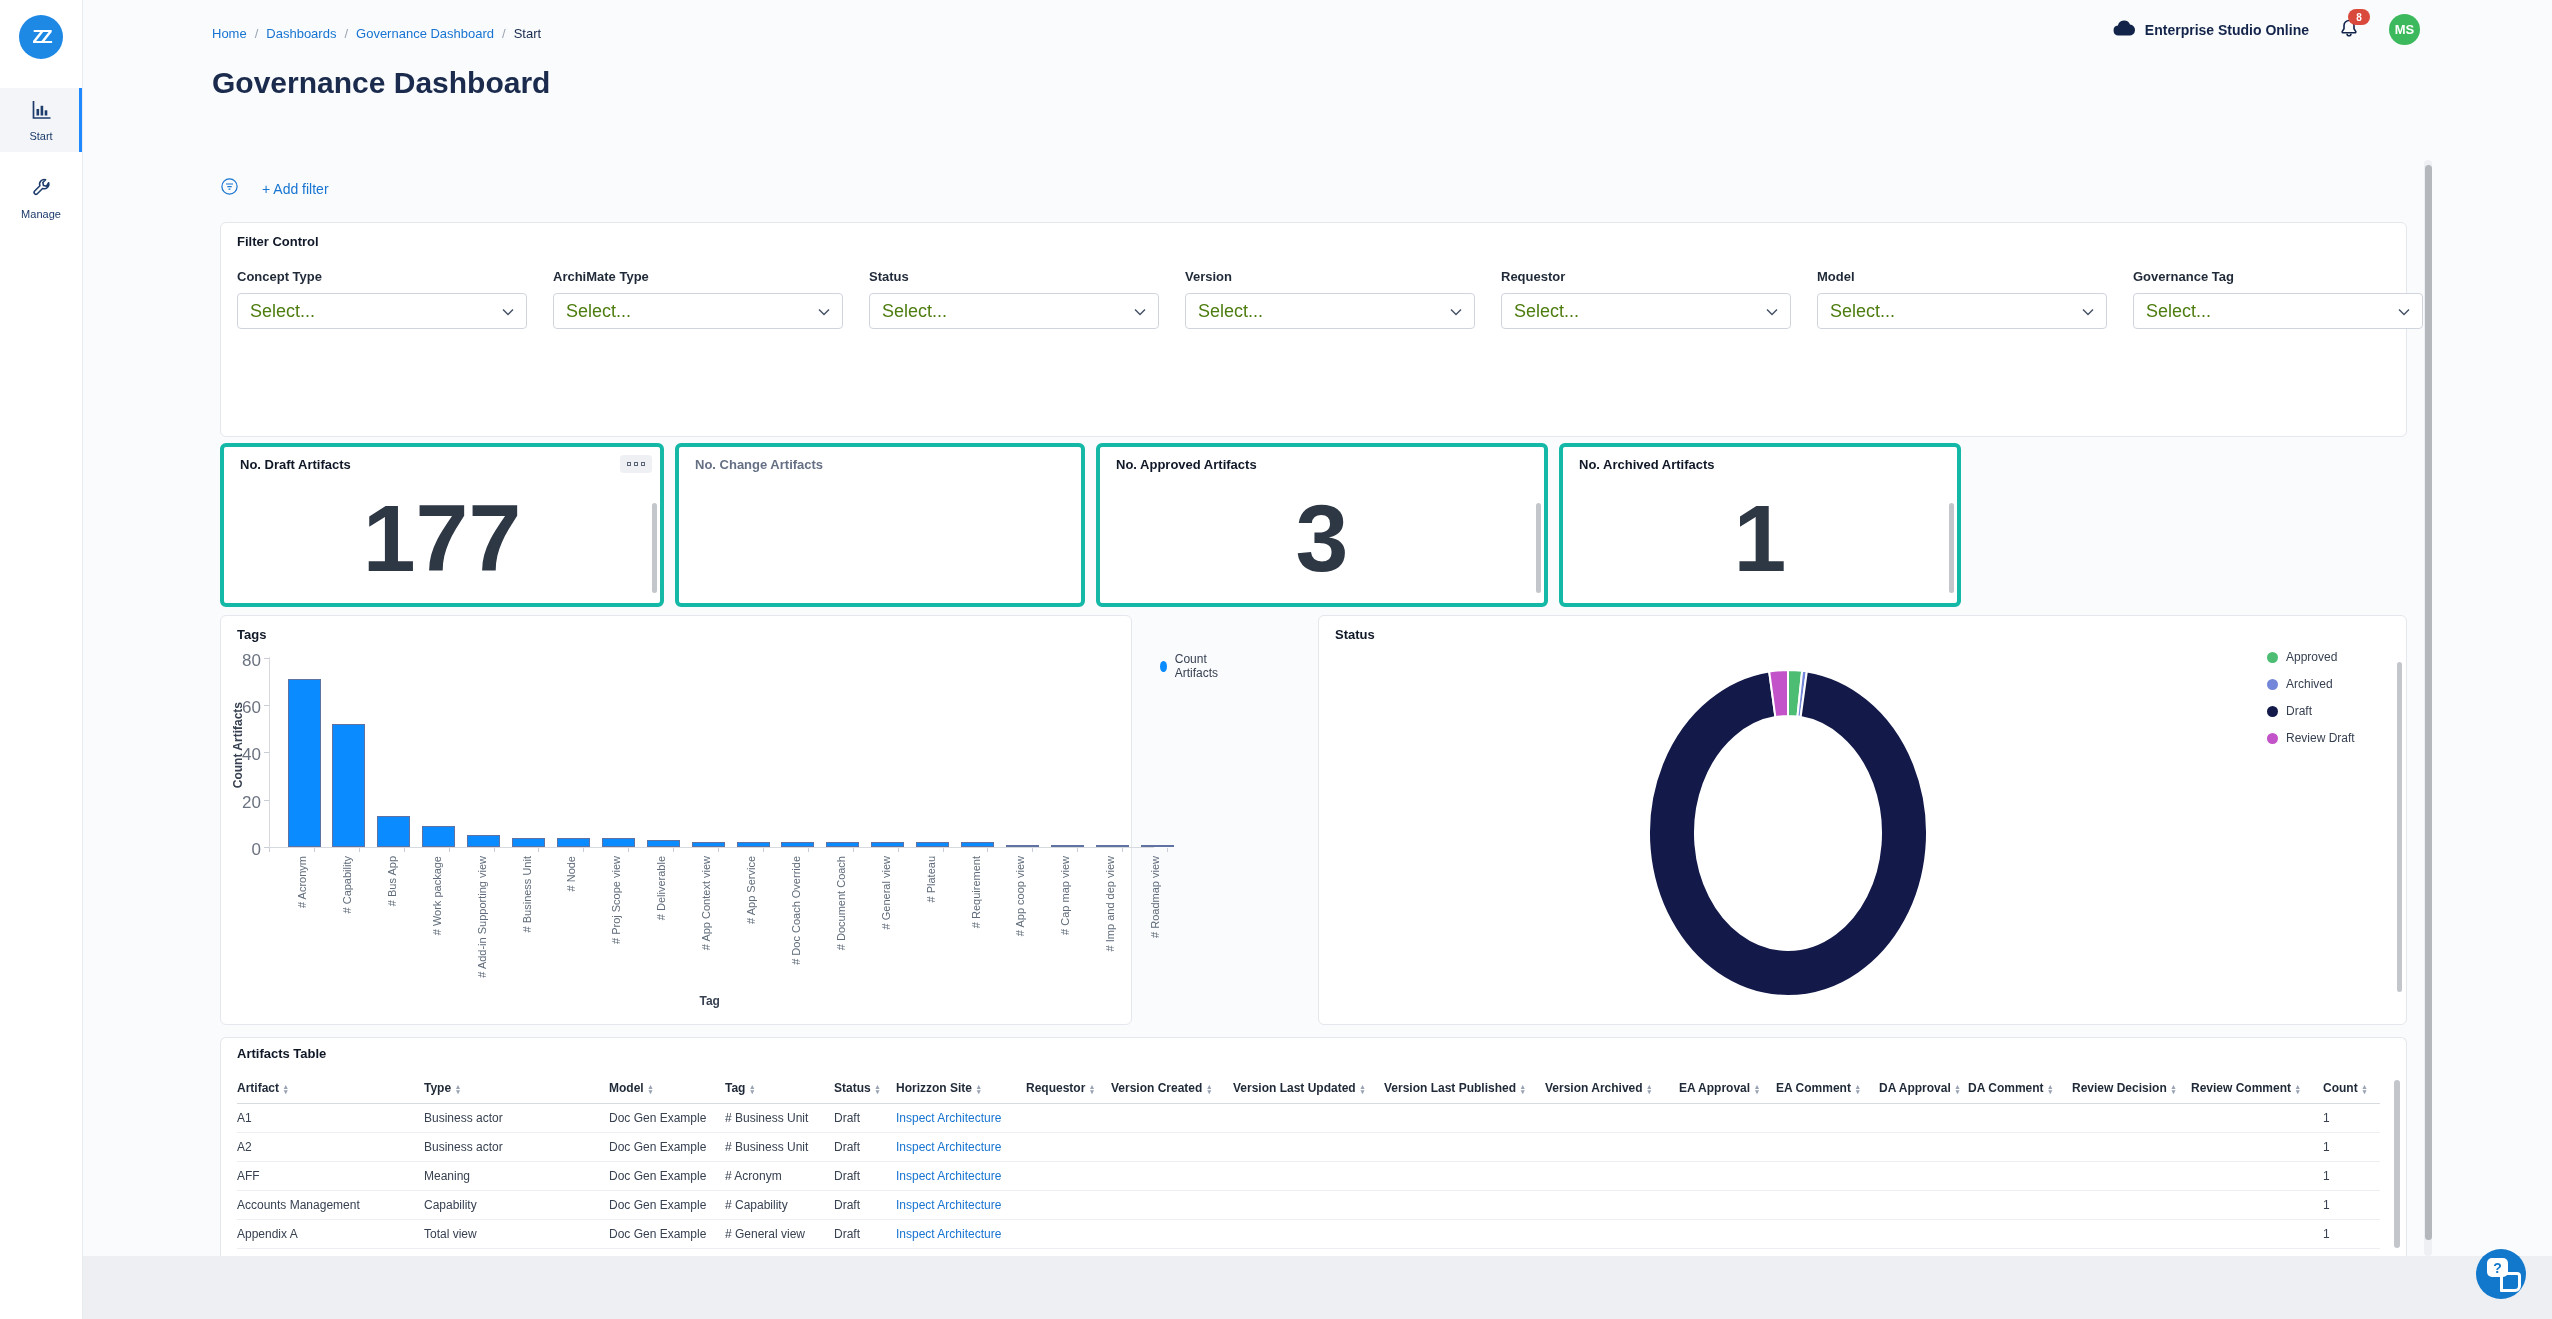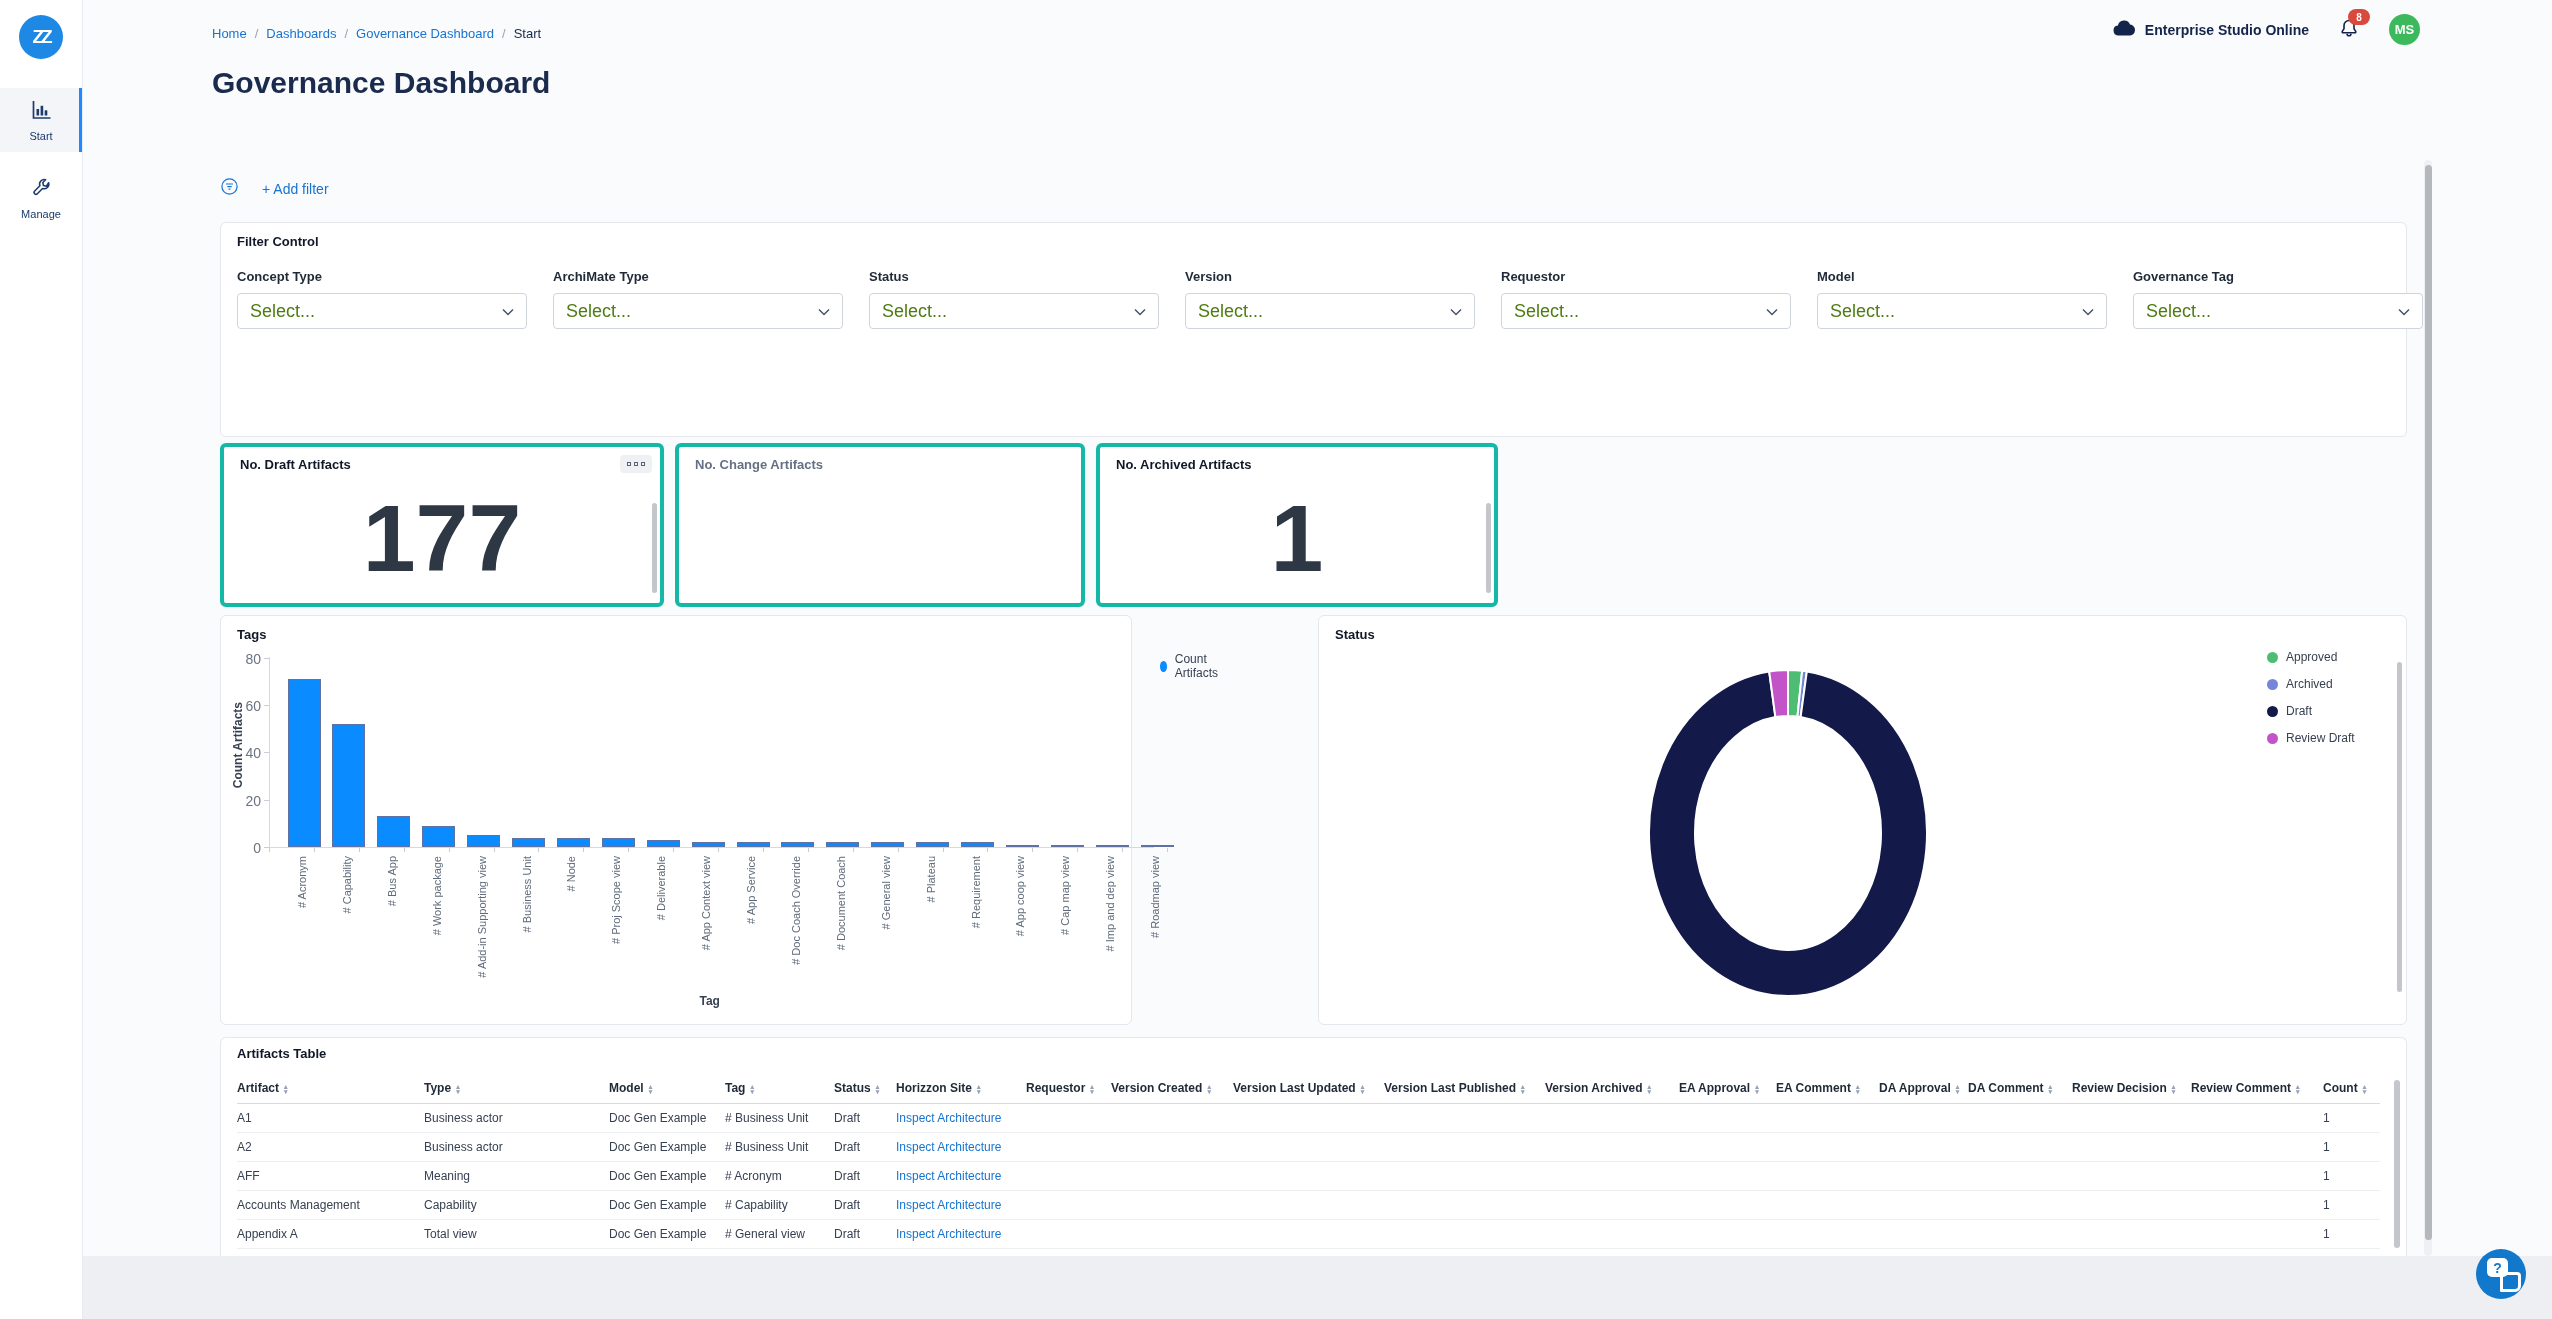--- a/index.html
+++ b/index.html
@@ -51,21 +51,21 @@
   .kpi-empty{position:absolute;left:0;right:0;top:40px;bottom:10px;display:flex;flex-direction:column;align-items:center;
              justify-content:center;gap:9px;color:#667085;font-size:12px}
   .kpi-menu{position:absolute;right:8px;top:8px;width:32px;height:18px;background:#eef0f3;border-radius:4px;
             display:flex;align-items:center;justify-content:center;gap:3px;cursor:pointer}
   .kpi-menu .sq{width:4px;height:4px;border:1.2px solid #5b6472;box-sizing:border-box}
   .vscroll{position:absolute;width:5px;border-radius:3px;background:#c3c7cc}
   
   .tags-card{left:138px;top:615px;width:912px;height:410px}
   .status-card{left:1236px;top:615px;width:1089px;height:410px}
   .chart-area{position:absolute;left:0;top:0;right:0;bottom:0}
-  .ytick-lbl{position:absolute;width:40px;text-align:right;font-size:14px;color:#6b7280}
+  .ytick-lbl{position:absolute;width:40px;text-align:right;font-size:17px;color:#6b7280}
   .tickmark{position:absolute;background:#c9ced6}
   .axisline{position:absolute;background:#d6dade}
   .bar{position:absolute;background:#0a8bff;border:1px solid rgba(165,95,85,.55);box-sizing:border-box}
   .xlabel{position:absolute;writing-mode:vertical-rl;transform:rotate(180deg);font-size:11px;color:#5f6b7a;white-space:nowrap}
   .xaxis-title{position:absolute;font-size:12px;font-weight:700;color:#374151}
   .yaxis-title{position:absolute;writing-mode:vertical-rl;transform:rotate(180deg);font-size:12px;font-weight:700;color:#374151}
   .legend{position:absolute;display:flex;align-items:center;gap:8px;font-size:12px;color:#374151}
   .dot{width:11px;height:11px;border-radius:50%;display:inline-block}
   .donut-legend{position:absolute;left:948px;top:34px;display:flex;flex-direction:column;gap:13px}
   .donut-legend .litem{display:flex;align-items:center;gap:8px;font-size:12px;color:#374151;cursor:pointer}
@@ -230,20 +230,25 @@
         <div class="kpi-menu">
           <span class="sq"></span>
           <span class="sq"></span>
           <span class="sq"></span>
         </div>
         <div class="kpi-value">177</div>
         <div class="vscroll" style="right: 3px; top: 56px; height: 90px;"></div>
       </div>
       <div class="kpi" style="width: 410px;">
         <div class="ktitle muted">No. Change Artifacts</div>
+      </div>
+      <div class="kpi" style="width: 452px;">
+        <div class="ktitle">No. Approved Artifacts</div>
+        <div class="kpi-value">3</div>
+        <div class="vscroll" style="right: 3px; top: 56px; height: 90px;"></div>
       </div>
       <div class="kpi" style="width: 402px;">
         <div class="ktitle">No. Archived Artifacts</div>
         <div class="kpi-value">1</div>
         <div class="vscroll" style="right: 3px; top: 56px; height: 90px;"></div>
       </div>
     </div>
 
   <div class="card tags-card">
     <div class="card-title">Tags</div>

